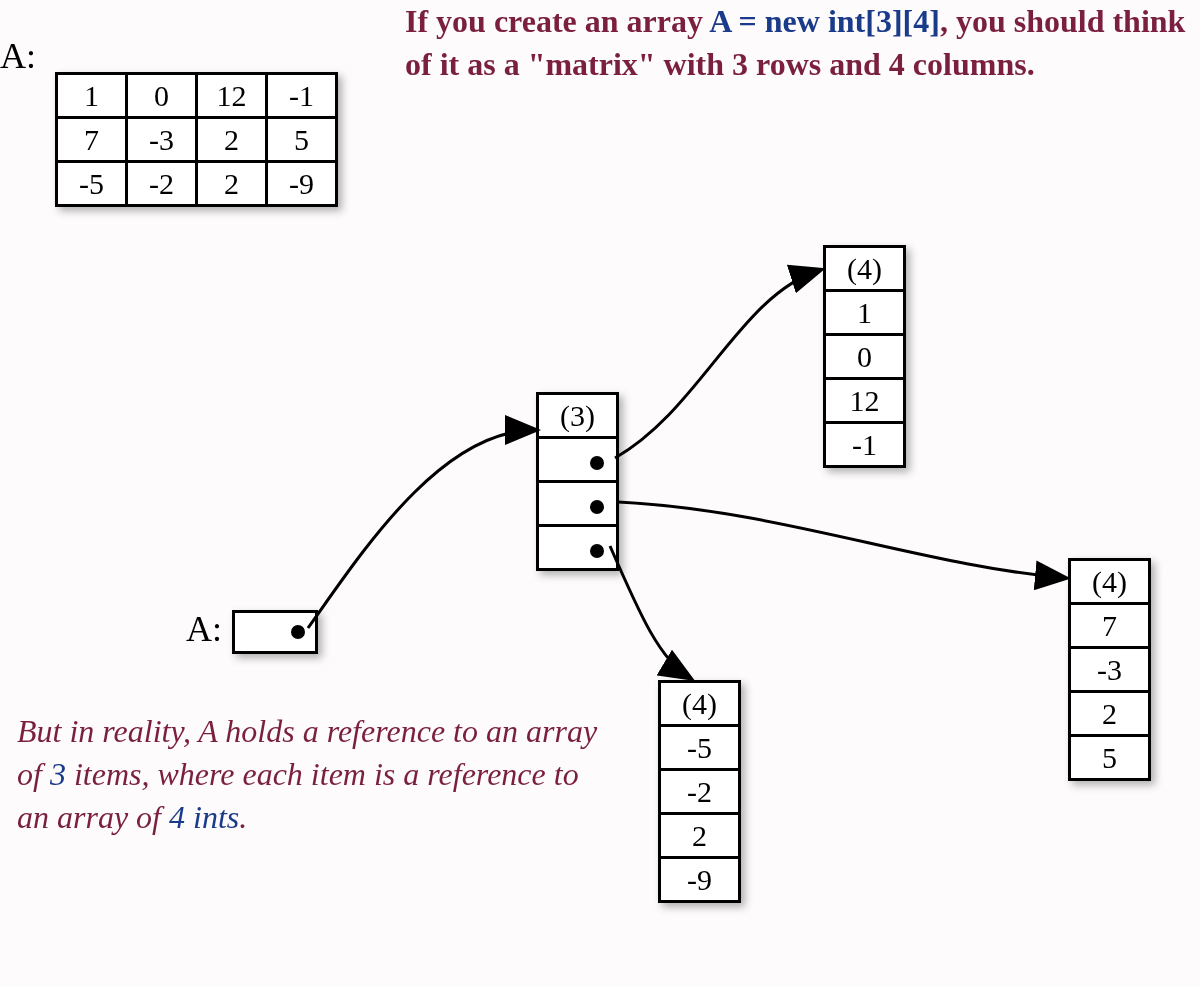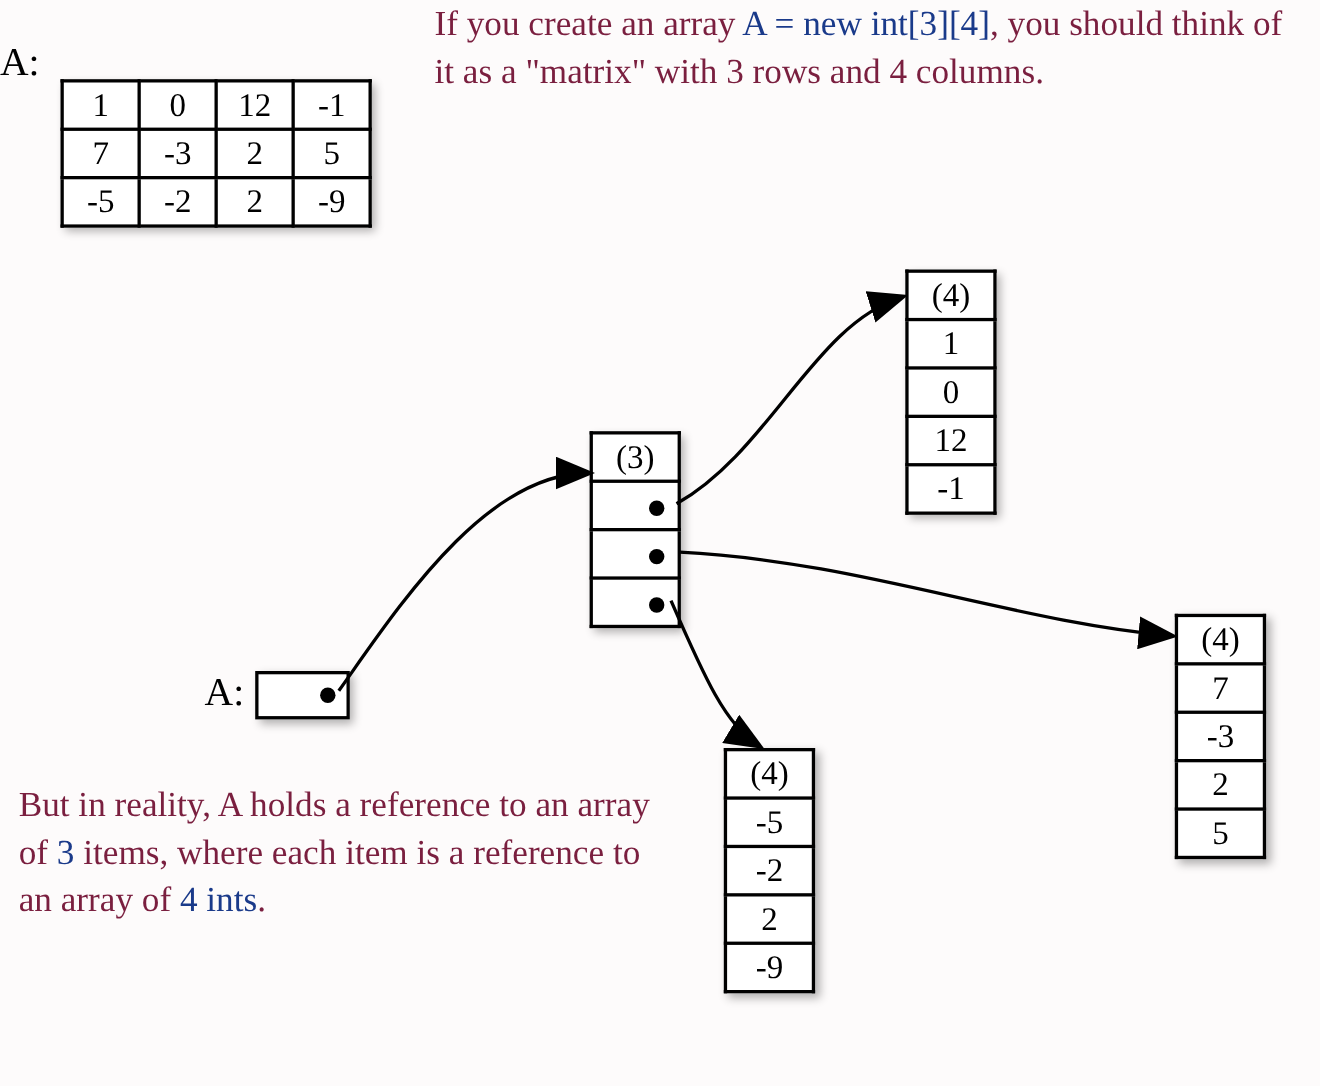--- a/index.html
+++ b/index.html
@@ -99,21 +99,21 @@
   </tr>
   <tr>
     <td>-5</td>
     <td>-2</td>
     <td>2</td>
     <td>-9</td>
   </tr>
 </tbody>
   </table>
 
-<div class="text-block" style="left:395px;top:0;width:790px;">
+<div class="text-block" style="left:405px;top:0;width:790px;font-weight:bold;">
   <span>If you create an array </span><span class="code-blue">A = new int[3][4]</span><span>, you should think of it as a "matrix" with 3 rows and 4 columns.</span>
 </div>
 
 <div class="label-a" style="left:186px;top:608px;">A:</div>
 
 <div class="ref-box" style="left:232px;top:610px;width:86px;height:44px;">
   <span class="dot"></span>
 </div>
 
 <table class="vtable" style="left:536px;top:392px;">
@@ -186,21 +186,21 @@
       </tr>
   <tr>
         <td>2</td>
       </tr>
   <tr>
         <td>5</td>
       </tr>
 </tbody>
   </table>
 
-<div class="text-block" style="left:17px;top:710px;width:600px;">
+<div class="text-block" style="left:17px;top:710px;width:600px;font-style:italic;">
   <span>But in reality, A holds a reference to an array of </span><span class="code-blue">3</span><span> items, where each item is a reference to an array of </span><span class="code-blue">4 ints</span><span>.</span>
 </div>
 
 <svg class="arrows">
   <defs>
     <marker id="arrowhead" markerWidth="12" markerHeight="10" refX="10" refY="5" orient="auto">
       <polygon points="0 0, 12 5, 0 10" fill="#000"></polygon>
     </marker>
   </defs>
 

